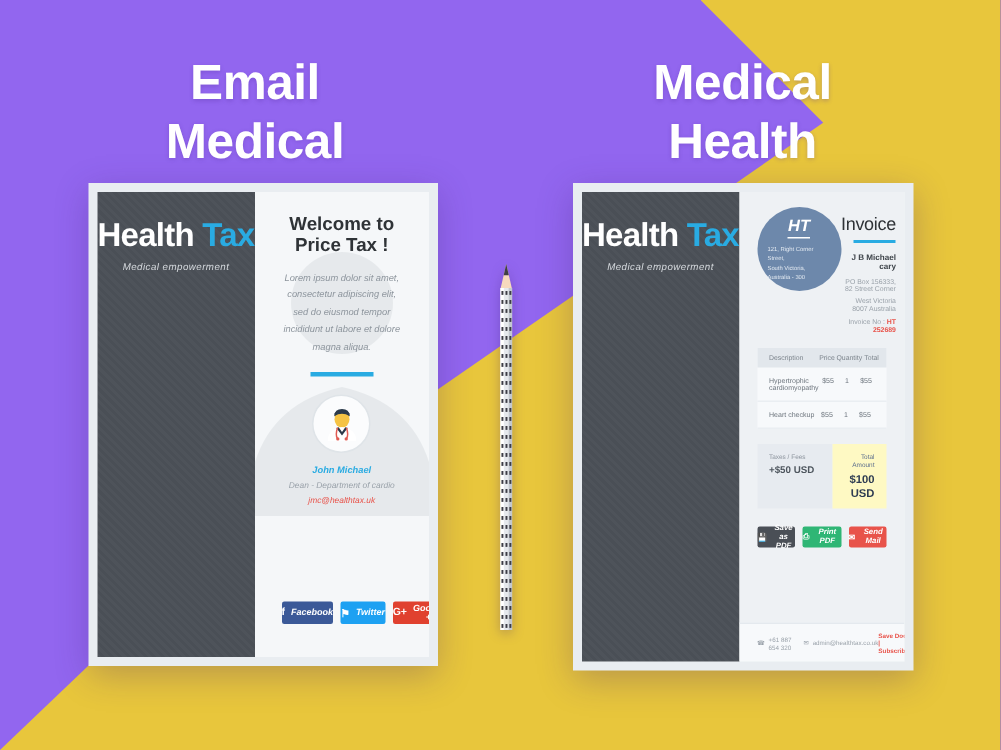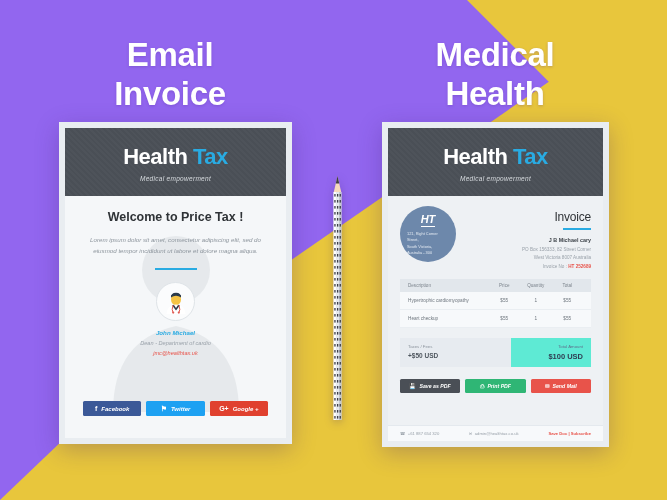--- a/index.html
+++ b/index.html
@@ -45,21 +45,21 @@
   .card {
     position:absolute;
     background:#e9edf1;
     padding:6px;
     box-shadow:0 6px 22px rgba(60,30,110,.28);
     z-index:4;
   }
   #card-email   { left:59px;  top:122px; width:233px; height:322px; }
   #card-invoice { left:382px; top:122px; width:227px; height:325px; }
 
-  .card-inner { width:100%; height:100%; background:#f5f7f9; display:flex; flex-direction:column; }
+  .card-inner { width:100%; height:100%; background:#f5f7f9; display:flex; flex-direction:row; }
 
   
   .brand-header {
     background:#4a4f56;
     background-image:
       repeating-linear-gradient(45deg, rgba(255,255,255,.022) 0 2px, transparent 2px 4px);
     text-align:center;
     padding:16px 0 14px;
   }
   .brand-wordmark {
@@ -164,21 +164,21 @@
   .col-price { flex:0 0 18%; text-align:center; }
   .col-qty   { flex:0 0 18%; text-align:center; }
   .col-total { flex:0 0 18%; text-align:center; }
 
   
   #inv-totals { margin:10px 12px 0; display:flex; }
   .totals-left {
     flex:1; background:#e7ebf0; padding:6px 8px;
   }
   .totals-right {
-    flex:0 0 42%; background:#5eead4; padding:6px 8px; text-align:right;
+    flex:0 0 42%; background:#fef9c3; padding:6px 8px; text-align:right;
   }
   .tot-label { font-size:4.3px; color:#8b939c; }
   .tot-value { margin-top:3px; font-size:6.5px; font-weight:700; color:#4e565e; }
   .totals-right .tot-label { color:#5f718e; }
   .totals-right .tot-value { color:#2f3d52; font-size:7.5px; }
 
   
   #inv-actions { margin:12px 12px 0; display:flex; gap:5px; }
   .act-btn {
     flex:1; height:14px; border-radius:1.5px; border:none; cursor:pointer;
@@ -208,21 +208,21 @@
   }
 </style>
 </head>
 <body>
 
 <div id="bg-purple"></div>
 <div id="bg-yellow"></div>
 <div id="bg-yellow-corner"></div>
 
 <div class="poster-title" id="title-left" style="white-space: pre-line;">Email
-Invoice</div>
+Medical</div>
 <div class="poster-title" id="title-right" style="white-space: pre-line;">Medical
 Health</div>
 
 <div class="card" id="card-email">
   <div class="card-inner">
 
     <div class="brand-header">
       <div class="brand-wordmark"><span>Health</span><span class="accent"> <span>Tax</span></span></div>
       <div class="brand-tagline">Medical empowerment</div>
     </div>

